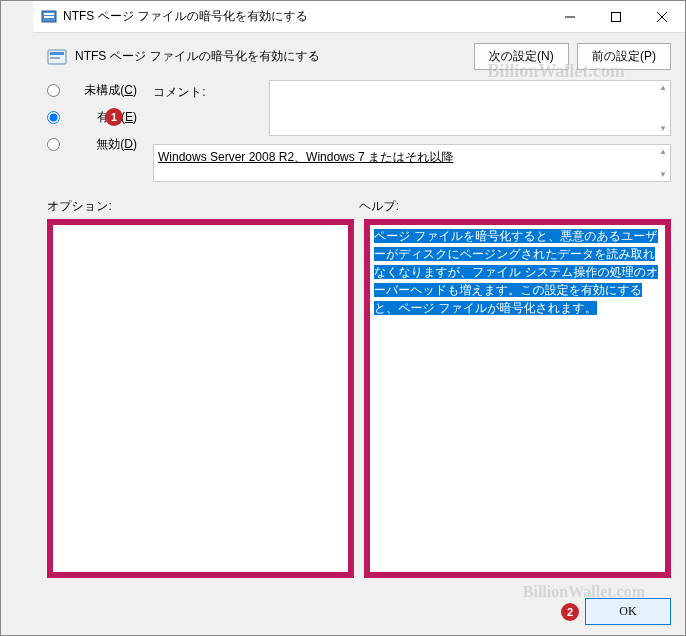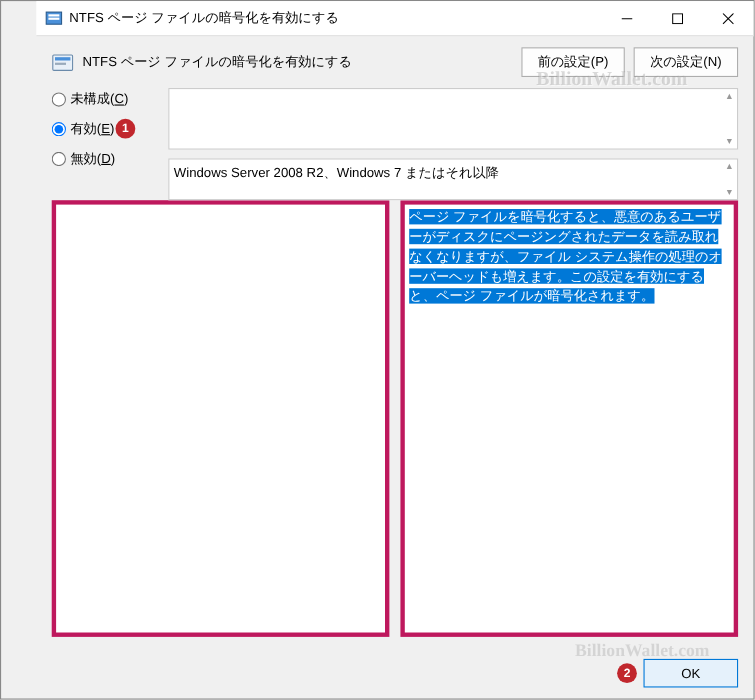--- a/index.html
+++ b/index.html
@@ -11,39 +11,39 @@
 .win-controls { display: flex; height: 100%; }
 .win-btn { width: 46px; height: 100%; display: flex; align-items: center; justify-content: center; cursor: pointer; }
 .header-row { display: flex; align-items: center; padding: 10px 14px; gap: 8px; }
 .header-icon { width: 20px; height: 20px; display: inline-flex; }
 .header-title { flex: 1; font-size: 12px; }
 .nav-buttons { display: flex; gap: 8px; }
 .btn { background: #fdfdfd; border: 1px solid #adadad; padding: 4px 14px; font-size: 12px; cursor: pointer; min-width: 80px; text-align: center; }
 .content { flex: 1; display: flex; flex-direction: column; padding: 0 14px 10px 14px; overflow: hidden; }
 .config-row { display: flex; gap: 16px; }
 .radio-col { width: 90px; display: flex; flex-direction: column; gap: 10px; padding-top: 2px; }
-.radio-item { display: flex; align-items: center; gap: 4px; cursor: pointer; position: relative; }
+.radio-item { display: flex; align-items: center; gap: 4px; cursor: pointer; position: relative; justify-content: space-between; }
 .radio-item input { margin: 0; }
 .radio-label u { text-decoration: underline; }
 .marker { position: absolute; width: 18px; height: 18px; border-radius: 50%; background: #c1272d; color: #fff; font-size: 11px; font-weight: bold; display: flex; align-items: center; justify-content: center; }
 .fields-col { flex: 1; display: flex; flex-direction: column; gap: 8px; }
 .field-row { display: flex; align-items: flex-start; gap: 8px; }
 .field-label { width: 108px; padding-top: 4px; }
 .textbox { flex: 1; background: #fff; border: 1px solid #ccc; min-height: 56px; padding: 4px; position: relative; }
-.textbox.short { min-height: 38px; }
+.textbox.short { min-height: 38px; text-decoration: underline; }
 .scroll-hint { position: absolute; right: 2px; width: 10px; display:flex; flex-direction:column; justify-content:space-between; height:100%; top:0; color:#999; font-size:8px; align-items:center; padding:2px 0;}
 .section-labels { display: flex; margin-top: 16px; margin-bottom: 4px; }
 .section-labels .left { width: 312px; }
 .panels { flex: 1; display: flex; gap: 10px; min-height: 0; }
-.panel { flex: 1; background: #fff; border: 4px solid #be185d; overflow: auto; }
+.panel { flex: 1; background: #fff; border: 6px solid #be185d; overflow: auto; }
 .help-text { padding: 2px 4px; }
 .help-highlight { background: #0078d7; color: #fff; line-height: 1.5; }
 .footer { display: flex; justify-content: flex-end; gap: 10px; padding: 10px 14px; align-items: center; position: relative; }
 .footer .btn { min-width: 86px; padding: 5px 10px; }
-.btn-ok { background: #e5f1fb; border-color: #0078d7; }
+.btn-ok { background: #e5f1fb; border-color: #0078d7; font-family: Liberation Serif, serif; }
 .watermark { position:absolute; top:60px; right:60px; font-size:18px; font-weight:bold; color:rgba(150,150,150,0.35); font-family:Georgia,serif; pointer-events:none; text-shadow:1px 1px 0 rgba(255,255,255,0.5);}
 .watermark2{ position:absolute; top:582px; right:40px; font-size:16px; font-weight:bold; color:rgba(150,150,150,0.3); font-family:Georgia,serif; pointer-events:none;}
 </style>
 </head>
 <body>
 
 <div class="window">
 
   <div class="titlebar">
     <span class="titlebar-icon">
@@ -77,22 +77,22 @@
   <div class="header-row">
     <span class="header-icon">
       <svg viewBox="0 0 20 20">
           <rect x="1" y="3" width="18" height="14" rx="1" fill="#e8f0f8" stroke="#6a8aaa"></rect>
           <rect x="3" y="5" width="14" height="3" fill="#4a90d9"></rect>
           <rect x="3" y="10" width="10" height="2" fill="#9ab"></rect>
         </svg>
     </span>
     <span class="header-title">NTFS ページ ファイルの暗号化を有効にする</span>
     <div class="nav-buttons">
+      <button class="btn"><span>次の設定(N)</span></button>
       <button class="btn"><span>前の設定(P)</span></button>
-      <button class="btn"><span>次の設定(N)</span></button>
     </div>
   </div>
 
   <div class="watermark">BillionWallet.com</div>
 
   <div class="content">
     <div class="config-row">
       <div class="radio-col">
         <label class="radio-item">
           <input type="radio" name="state" style="">
@@ -103,40 +103,45 @@
           <span class="radio-label">有効(<u>E</u>)</span>
           <span class="marker" style="left:58px;top:-1px">1</span>
         </label>
         <label class="radio-item">
           <input type="radio" name="state" style="">
           <span class="radio-label">無効(<u>D</u>)</span>
         </label>
       </div>
       <div class="fields-col">
         <div class="field-row">
+          <div class="field-label">コメント:</div>
           <div class="textbox">
             <span></span>
             <div class="scroll-hint">
                 <span>▲</span>
                 <span>▼</span>
               </div>
           </div>
         </div>
         <div class="field-row">
           <div class="textbox short">
             <span>Windows Server 2008 R2、Windows 7 またはそれ以降</span>
             <div class="scroll-hint">
                 <span>▲</span>
                 <span>▼</span>
               </div>
           </div>
         </div>
       </div>
     </div>
 
+    <div class="section-labels">
+      <div class="left">オプション:</div>
+      <div>ヘルプ:</div>
+    </div>
 
     <div class="panels">
       <div class="panel"></div>
       <div class="panel">
         <div class="help-text"><span class="help-highlight">ページ ファイルを暗号化すると、悪意のあるユーザーがディスクにページングされたデータを読み取れなくなりますが、ファイル システム操作の処理のオーバーヘッドも増えます。この設定を有効にすると、ページ ファイルが暗号化されます。</span></div>
       </div>
     </div>
   </div>
 
   <div class="footer">

